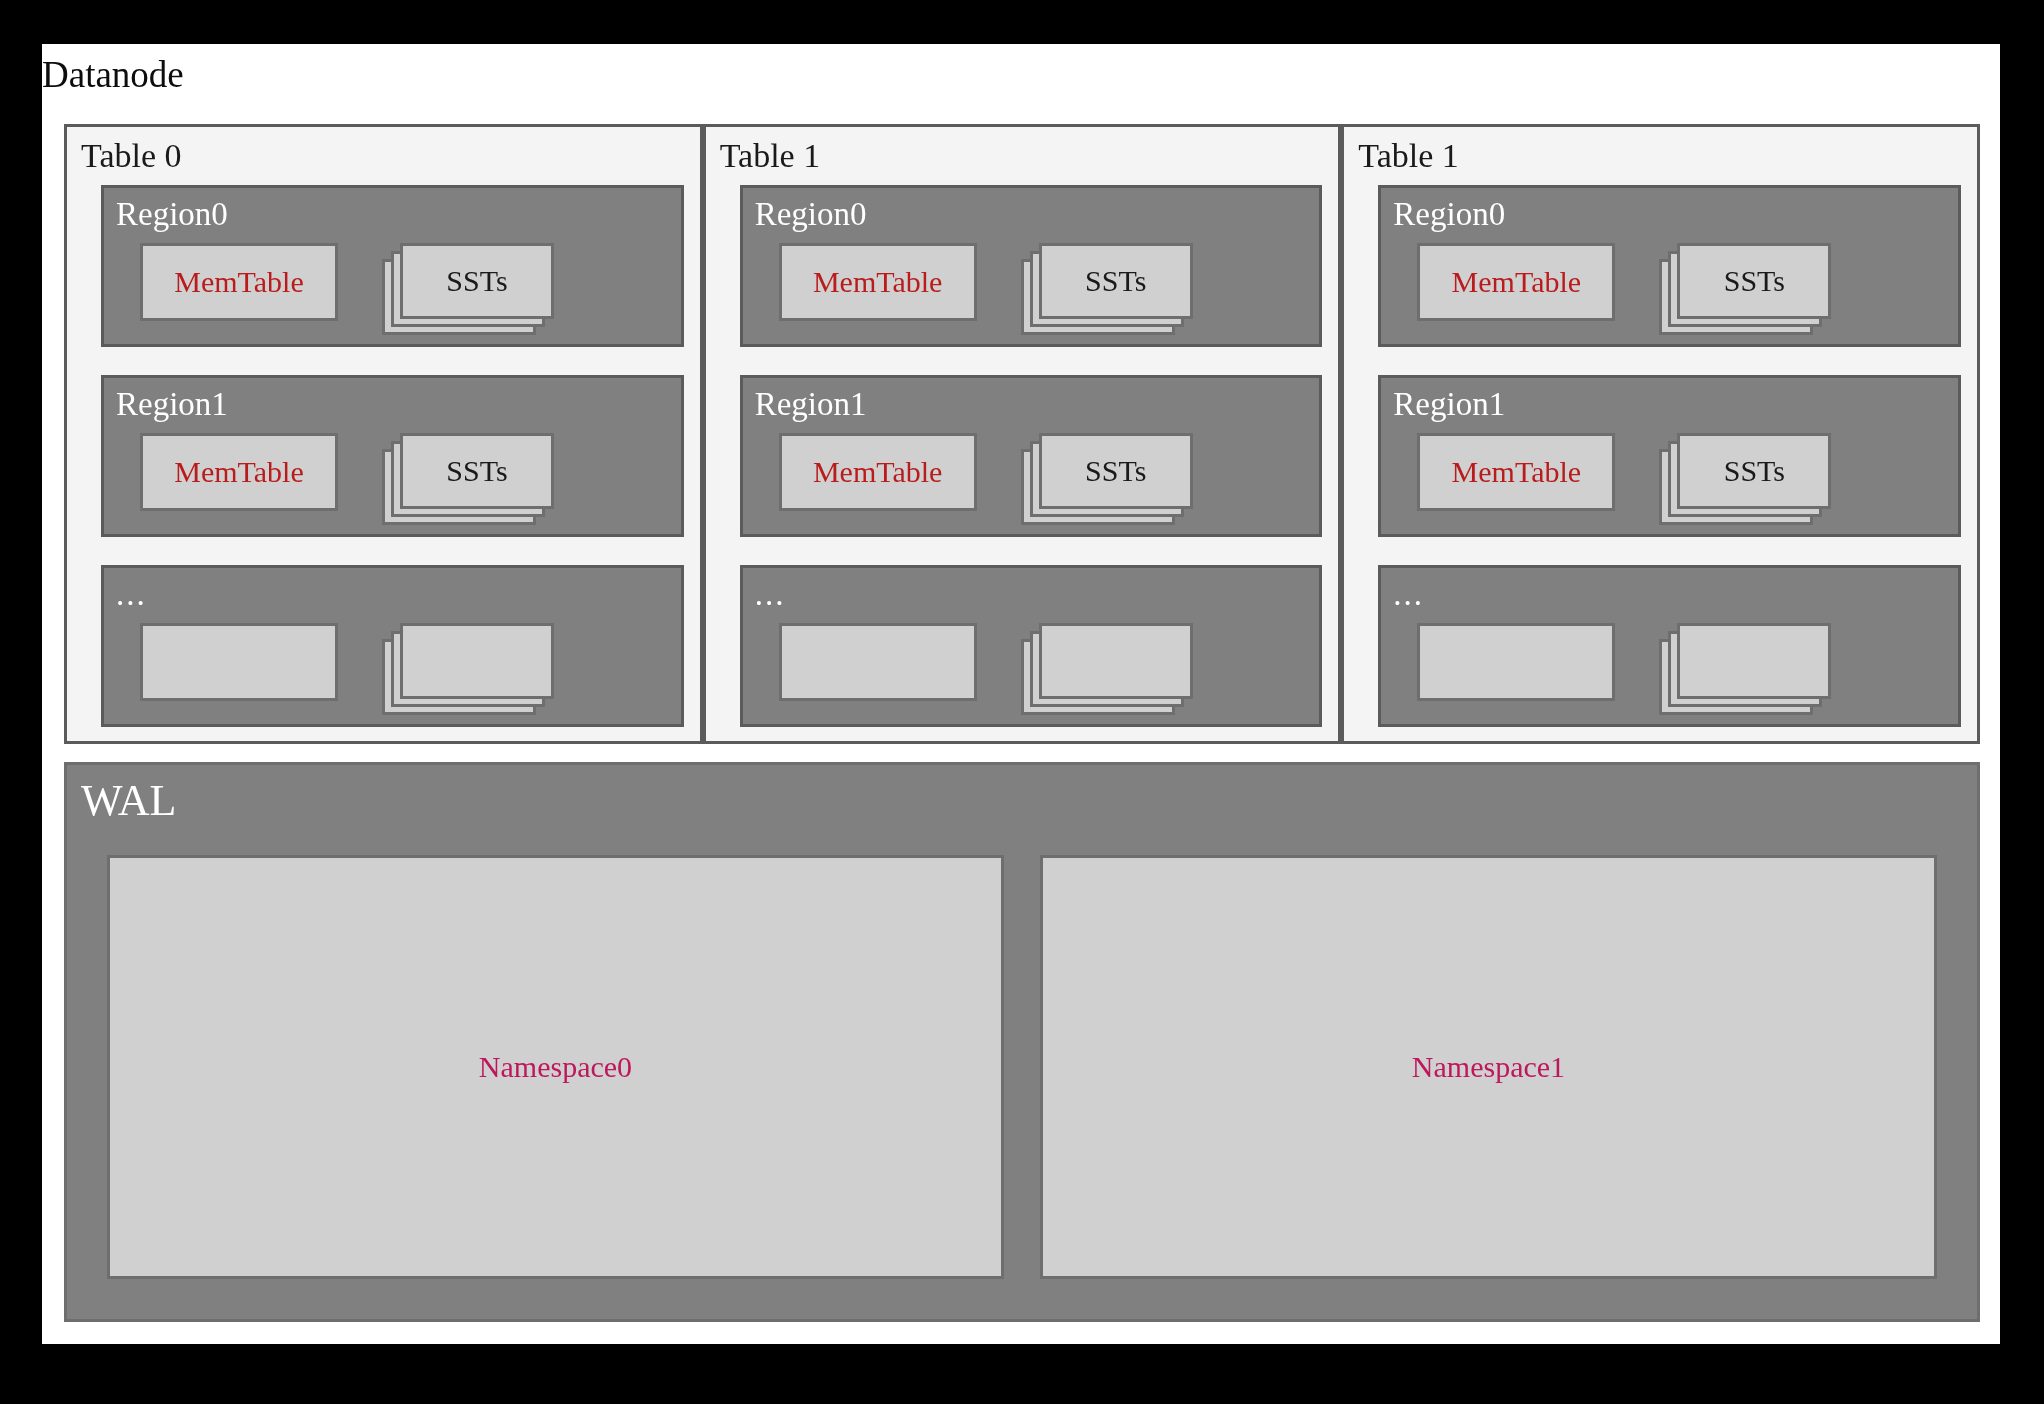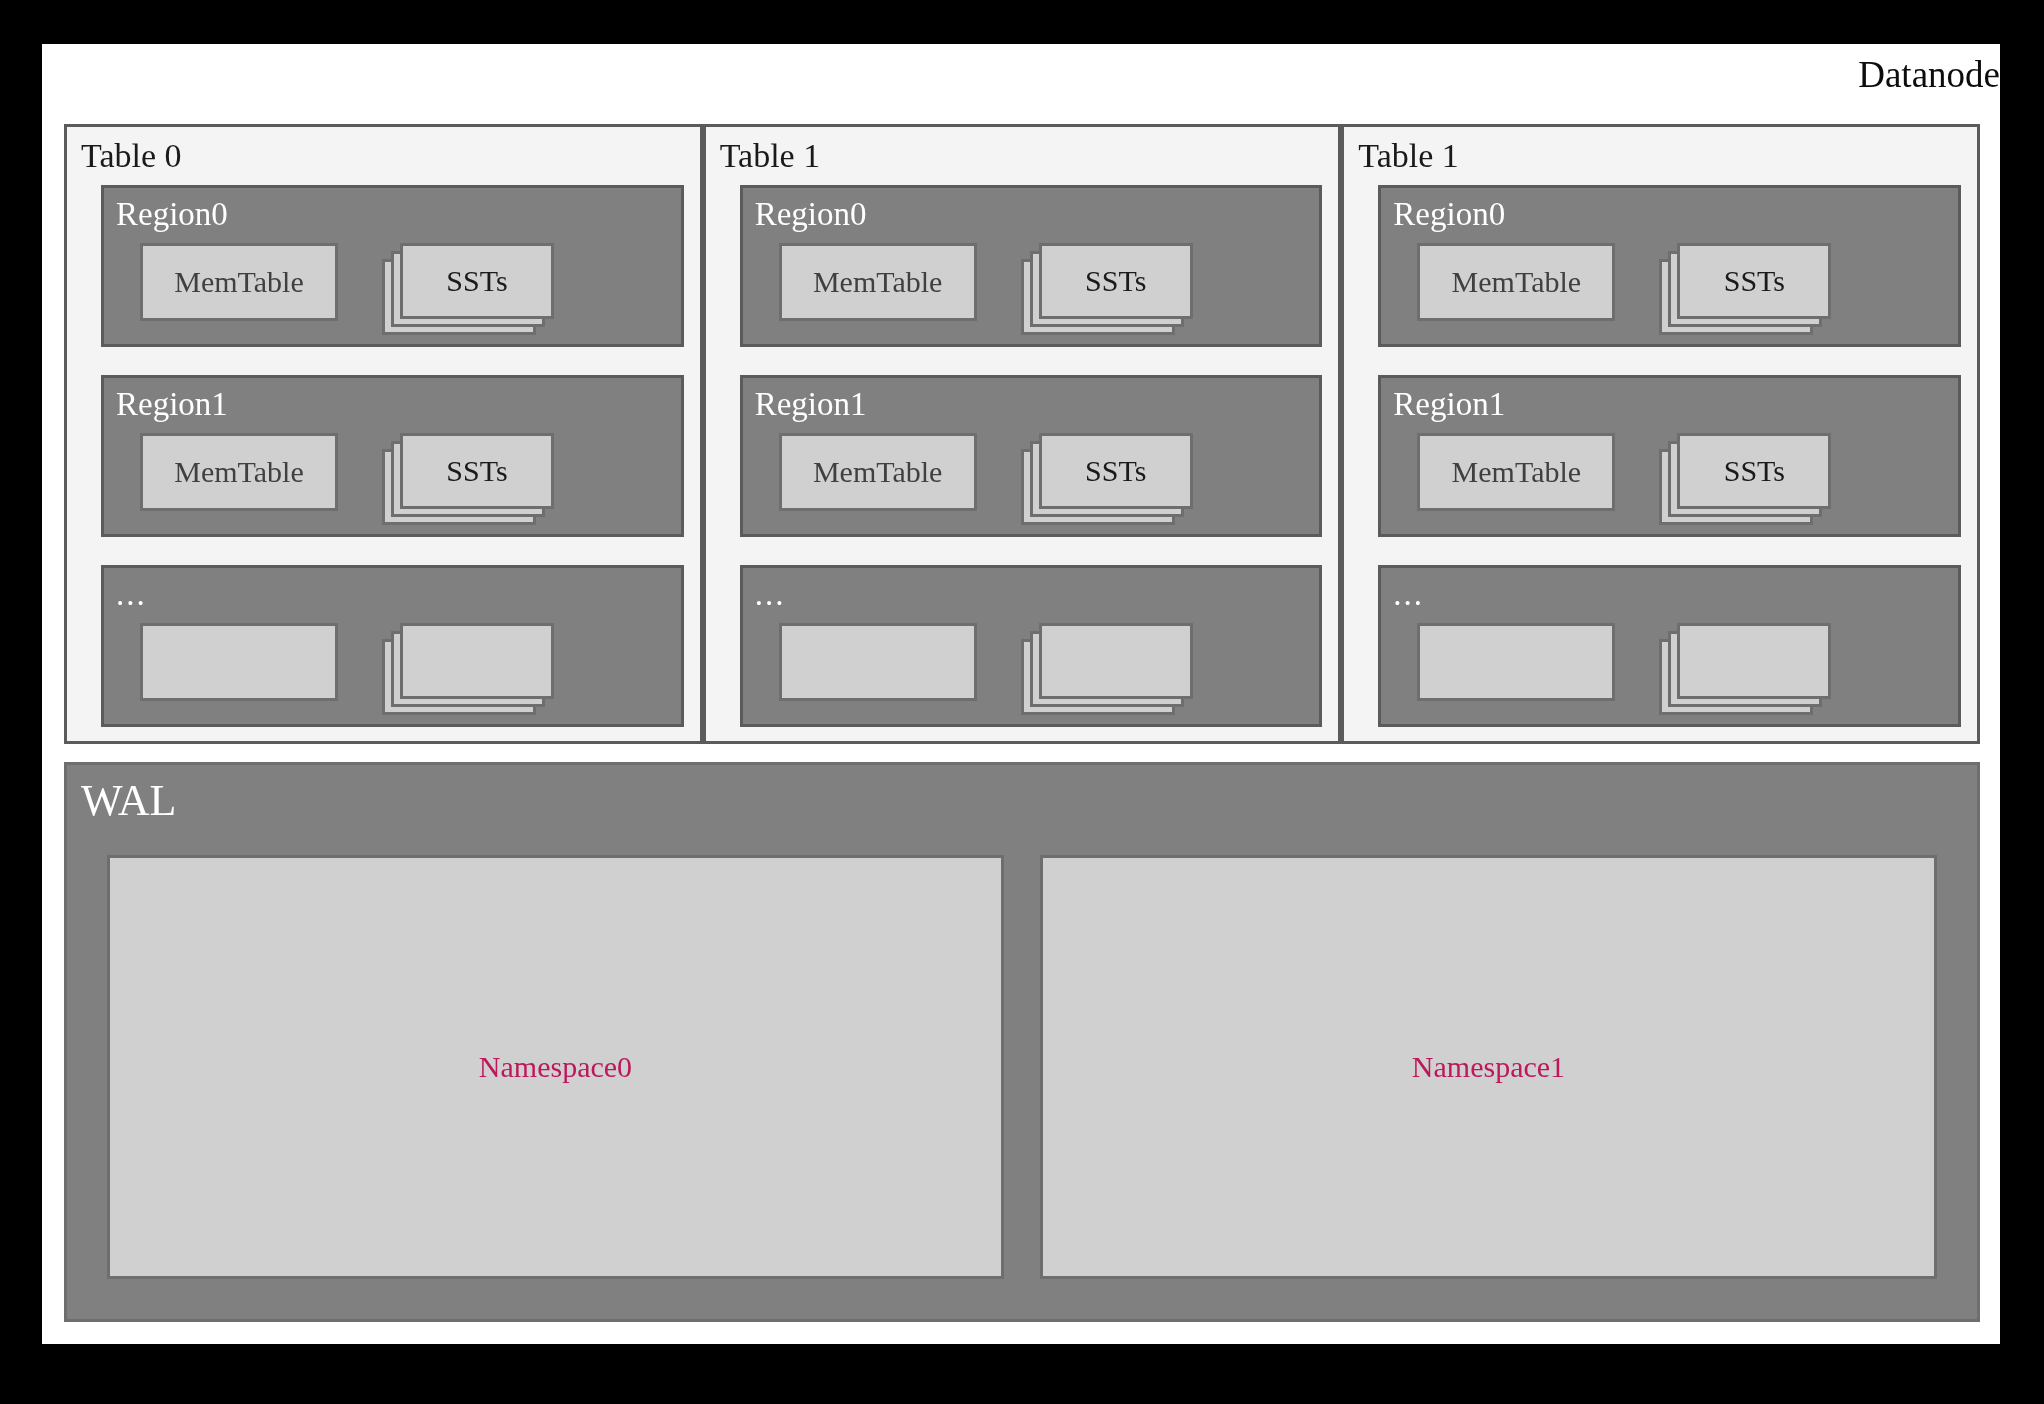--- a/index.html
+++ b/index.html
@@ -19,21 +19,20 @@
     position: absolute;
     left: 0; top: 0;
     width: 2044px; height: 1404px;
     background: #000000;
   }
   #page {
     position: absolute;
     left: 42px; top: 44px;
     width: 1958px; height: 1300px;
     background: #ffffff;
-    text-align: right;
   }
 
   
   #datanode-title {
     position: absolute;
     left: 0px; top: 12px;
     width: 100%;
     font-size: 37px;
     line-height: 1;
     color: #0d0d0d;
@@ -105,21 +104,21 @@
   .memtable {
     width: 198px;
     height: 78px;
     background: #d0d0d0;
     border: 3px solid #6e6e6e;
     box-sizing: border-box;
     display: flex;
     align-items: center;
     justify-content: center;
     font-size: 30px;
-    color: #404040;
+    color: #b91c1c;
     flex: none;
   }
 
   
   .ssts-stack {
     position: relative;
     width: 210px;
     height: 92px;
     margin-left: 44px;
     flex: none;

